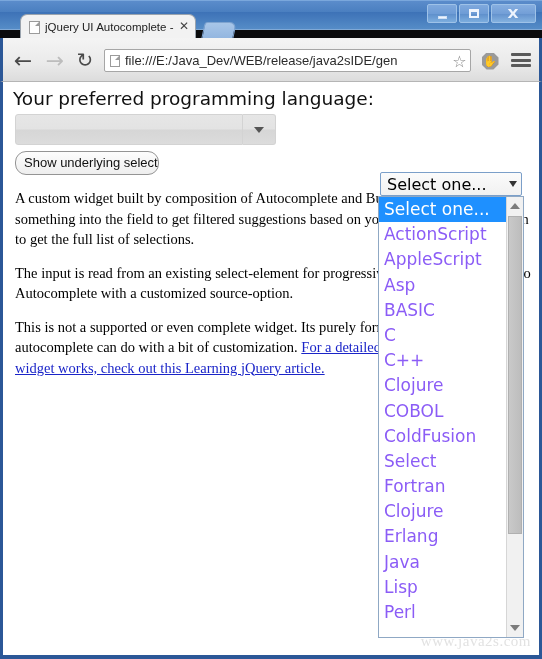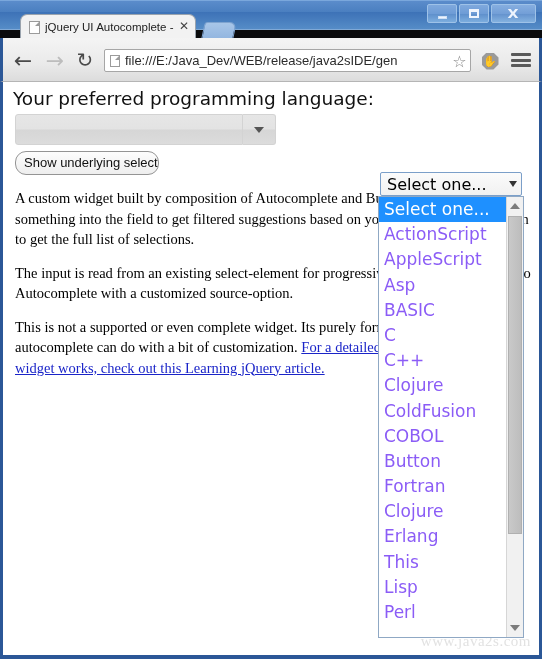--- a/index.html
+++ b/index.html
@@ -390,27 +390,27 @@
     <div id="select-popup">
       <div id="option-list">
           <div class="option selected">Select one...</div>
           <div class="option">ActionScript</div>
           <div class="option">AppleScript</div>
           <div class="option">Asp</div>
           <div class="option">BASIC</div>
           <div class="option">C</div>
           <div class="option">C++</div>
           <div class="option">Clojure</div>
+          <div class="option">COBOL</div>
           <div class="option">ColdFusion</div>
-          <div class="option">COBOL</div>
-          <div class="option">Button</div>
+          <div class="option">Select</div>
           <div class="option">Fortran</div>
           <div class="option">Clojure</div>
           <div class="option">Erlang</div>
-          <div class="option">This</div>
+          <div class="option">Java</div>
           <div class="option">Lisp</div>
           <div class="option">Perl</div>
         </div>
       <div id="popup-scrollbar">
         <div class="sb-arrow up">
           <span class="tri-up"></span>
         </div>
         <div id="sb-thumb"></div>
         <div class="sb-arrow down">
           <span class="tri-down"></span>

